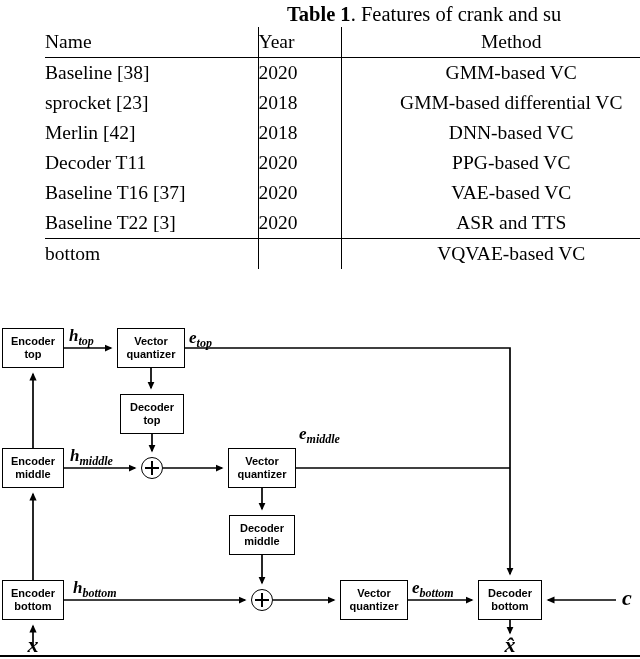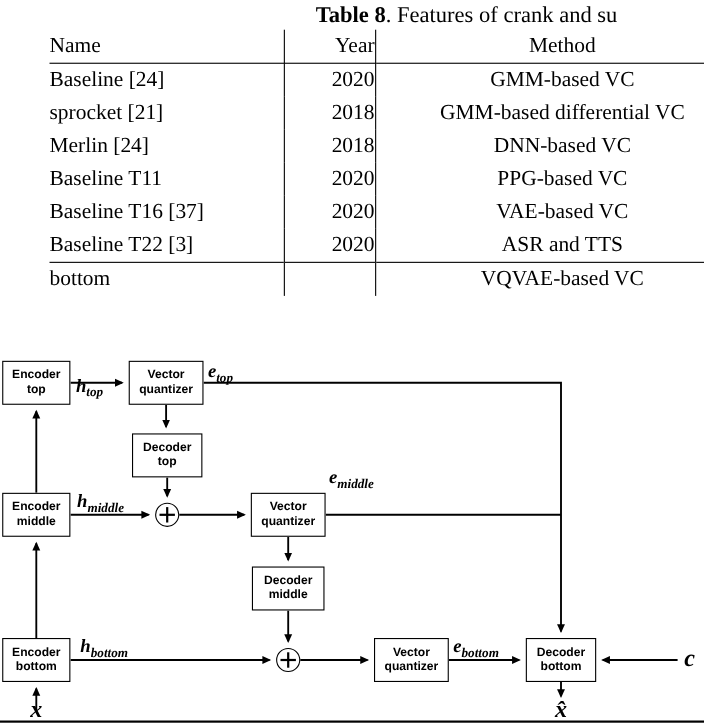--- a/index.html
+++ b/index.html
@@ -31,21 +31,21 @@
   table.feat col.c-year   { width:83px;  }
   table.feat col.c-method { width:340px; }
   table.feat th, table.feat td {
     height:30px; padding:0;
     font-weight:normal;
     vertical-align:middle;
     white-space:nowrap;
     overflow:visible;
   }
   td.cname, th.cname { text-align:left; padding-left:12px; border-right:1.6px solid #000; }
-  td.cyear, th.cyear { text-align:right; border-right:1.6px solid #000;margin-left:45px; }
+  td.cyear, th.cyear { text-align:left; border-right:1.6px solid #000;margin-left:45px; }
   td.cmeth, th.cmeth { text-align:center; }
   thead th { border-bottom:1.6px solid #000; }
   tr.lastrow td { border-top:1.6px solid #000; }
 
   
   .box {
     position:absolute;
     box-sizing:border-box;
     border:1.6px solid #000;
     background:#fff;
@@ -91,53 +91,53 @@
   svg.arrows { position:absolute; left:0; top:0; }
   .fig-rule {
     position:absolute; left:0; top:655px;
     width:640px; height:1.6px;
     background:#000;
   }
 </style>
 </head>
 <body>
 
-<div class="caption"><span class="cap-b">Table 8</span><span>. Features of crank and su</span></div>
+<div class="caption"><span class="cap-b">Table 1</span><span>. Features of crank and su</span></div>
 
 <table class="feat">
   <colgroup>
       <col class="c-name">
       <col class="c-year">
       <col class="c-method">
     </colgroup>
   <thead>
     <tr>
       <th class="cname">Name</th>
       <th class="cyear">Year</th>
       <th class="cmeth">Method</th>
     </tr>
   </thead>
   <tbody>
     <tr>
-      <td class="cname">Baseline [24]</td>
+      <td class="cname">Baseline [38]</td>
       <td class="cyear">2020</td>
       <td class="cmeth">GMM-based VC</td>
     </tr>
     <tr>
-      <td class="cname">sprocket [21]</td>
+      <td class="cname">sprocket [23]</td>
       <td class="cyear">2018</td>
       <td class="cmeth">GMM-based differential VC</td>
     </tr>
     <tr>
-      <td class="cname">Merlin [24]</td>
+      <td class="cname">Merlin [42]</td>
       <td class="cyear">2018</td>
       <td class="cmeth">DNN-based VC</td>
     </tr>
     <tr>
-      <td class="cname">Baseline T11</td>
+      <td class="cname">Decoder T11</td>
       <td class="cyear">2020</td>
       <td class="cmeth">PPG-based VC</td>
     </tr>
     <tr>
       <td class="cname">Baseline T16 [37]</td>
       <td class="cyear">2020</td>
       <td class="cmeth">VAE-based VC</td>
     </tr>
     <tr>
       <td class="cname">Baseline T22 [3]</td>
@@ -212,21 +212,21 @@
   <span>quantizer</span>
 </div>
 <div class="box" style="left:478px;top:580px;width:64px;height:40px">
   <span>Decoder</span>
   <span>bottom</span>
 </div>
 
 <div class="adder" style="left:141px;top:457px"></div>
 <div class="adder" style="left:251px;top:589px"></div>
 
-<span class="mlab" style="left:69px;top:342px"><span>h</span><sub>top</sub></span>
+<span class="mlab" style="left:69px;top:327px"><span>h</span><sub>top</sub></span>
 <span class="mlab" style="left:189px;top:329px"><span>e</span><sub>top</sub></span>
 <span class="mlab" style="left:70px;top:447px"><span>h</span><sub>middle</sub></span>
 <span class="mlab" style="left:299px;top:425px"><span>e</span><sub>middle</sub></span>
 <span class="mlab" style="left:73px;top:579px"><span>h</span><sub>bottom</sub></span>
 <span class="mlab" style="left:412px;top:579px"><span>e</span><sub>bottom</sub></span>
 
 <span class="mvar" style="left:21px;top:633px;width:24px">x</span>
 <span class="mvar" style="left:498px;top:633px;width:24px">x̂</span>
 <span class="mvar" style="left:619px;top:586px;width:16px">c</span>
 

